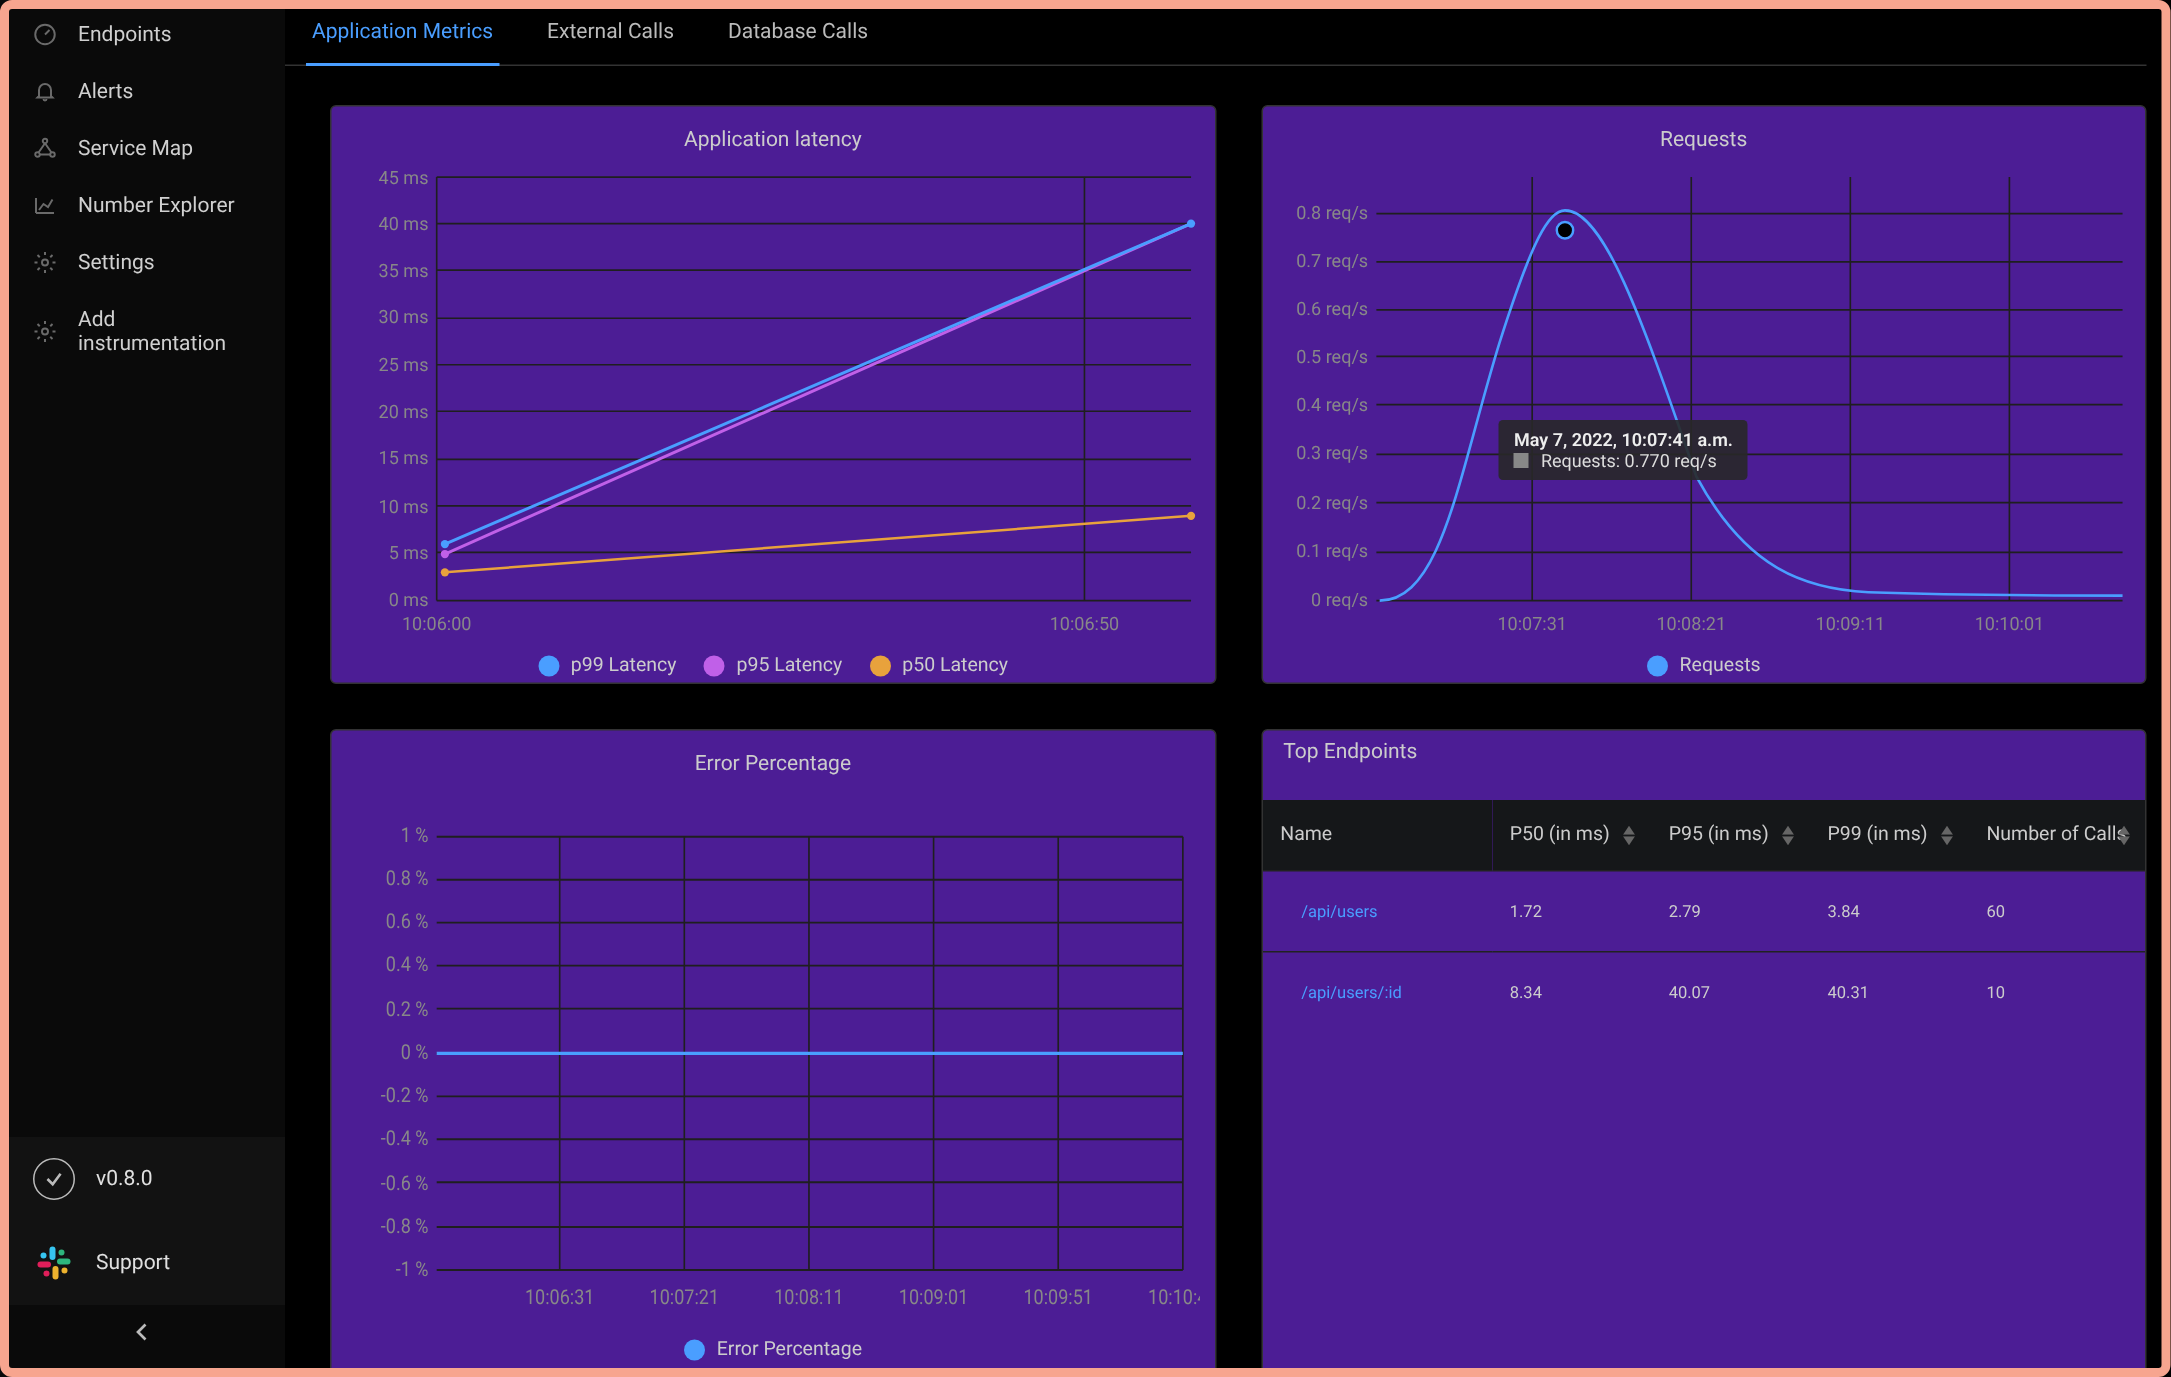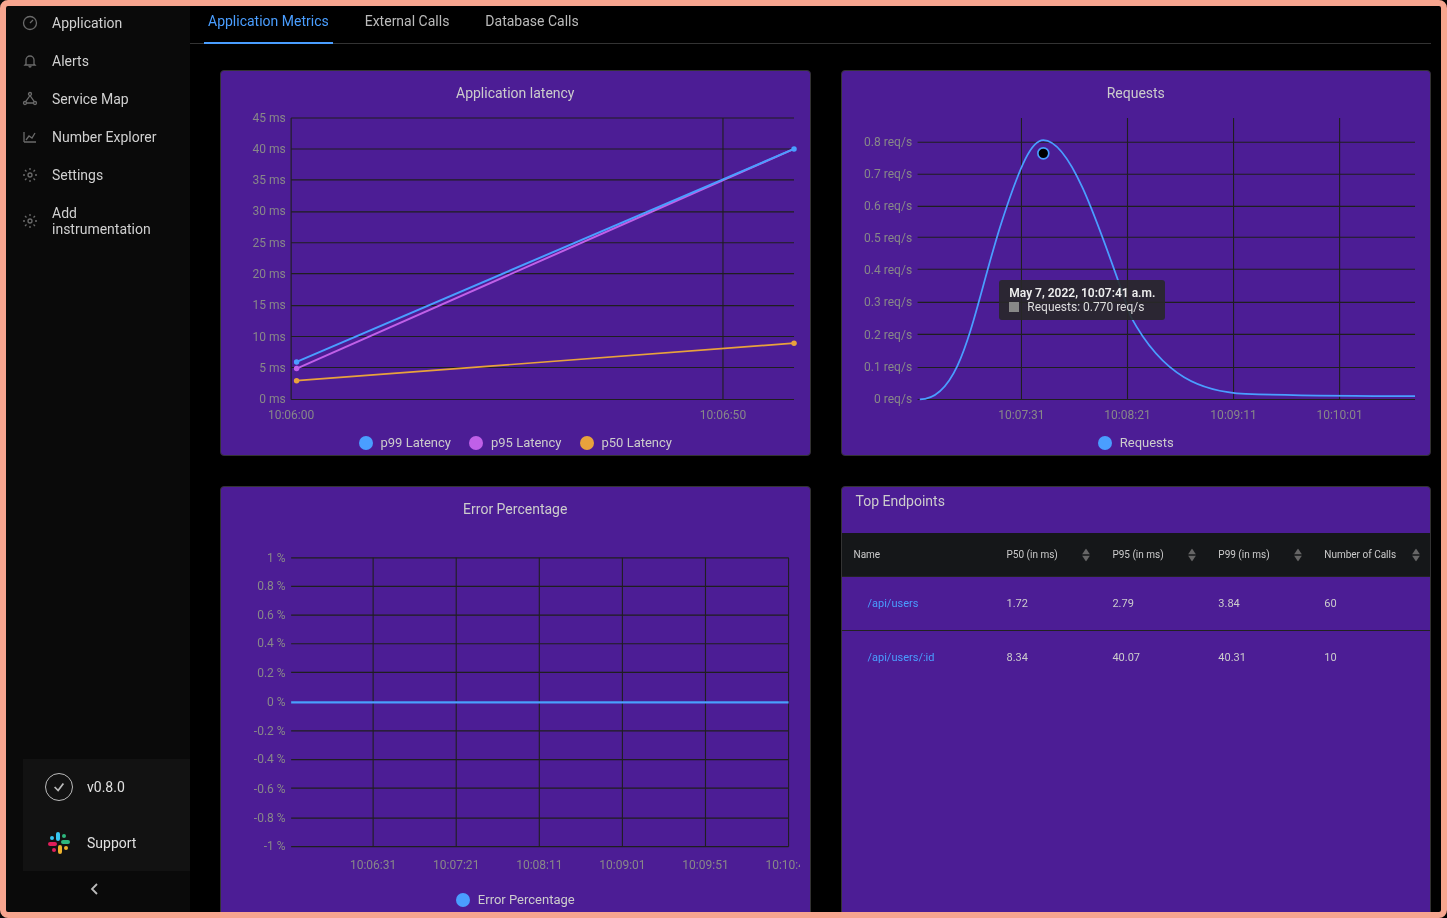--- a/index.html
+++ b/index.html
@@ -5,21 +5,21 @@
   * { box-sizing: border-box; margin: 0; padding: 0; }
   html, body { width: 1447px; height: 918px; background: #000; color: #e0e0e0; font-family: -apple-system, BlinkMacSystemFont, "Segoe UI", Roboto, sans-serif; font-size: 14px; overflow: hidden; }
   .app-border { position: absolute; inset: 0; border: 6px solid #f7a58f; border-radius: 8px; pointer-events: none; z-index: 1000; }
   .app { display: flex; height: 100%; }
   .sidebar { width: 190px; background: #0a0a0a; display: flex; flex-direction: column; }
   .nav { flex: 1; padding-top: 4px; }
   .nav-item { display: flex; align-items: center; gap: 14px; padding: 11px 22px; color: #d0d0d0; cursor: pointer; font-size: 14px; }
   .nav-icon { width: 16px; height: 16px; display: inline-flex; align-items: center; justify-content: center; opacity: 0.6; }
   .nav-icon svg { width: 16px; height: 16px; stroke: #aaa; fill: none; stroke-width: 1.3; }
   .sidebar-bottom { }
-  .version-row, .support-row { display: flex; align-items: center; gap: 14px; padding: 14px 22px; background: #121212; cursor: pointer; margin-left: 23px; }
+  .version-row, .support-row { display: flex; align-items: center; gap: 14px; padding: 14px 22px; background: #121212; cursor: pointer; }
   .version-circle { width: 28px; height: 28px; border: 1.5px solid #bbb; border-radius: 50%; display: flex; align-items: center; justify-content: center; }
   .version-circle svg { width: 14px; height: 14px; stroke: #bbb; stroke-width: 2; fill: none; }
   .slack-icon { width: 28px; height: 28px; }
   .collapse-row { text-align: center; padding: 10px 0 18px; }
   .collapse-row svg { width: 16px; height: 16px; stroke: #bbb; fill: none; stroke-width: 1.8; }
 
   .main { flex: 1; background: #000; display: flex; flex-direction: column; }
   .tabs { display: flex; gap: 28px; padding: 0 14px; border-bottom: 1px solid #333; margin: 0 16px 0 0; }
   .tab { padding: 13px 4px 14px; color: #bbb; cursor: pointer; position: relative; }
   .tab.active { color: #4a9eff; text-align: center; }
@@ -36,41 +36,41 @@
   .legend { display: flex; justify-content: center; gap: 18px; padding: 8px 0 2px; font-size: 13px; color: #ccc; }
   .legend-item { display: flex; align-items: center; gap: 8px; }
   .legend-dot { width: 14px; height: 14px; border-radius: 50%; }
 
   .tooltip-box { position: absolute; background: rgba(40,40,40,0.9); border-radius: 3px; padding: 6px 10px; font-size: 12px; color: #ddd; }
   .tooltip-series { display: flex; align-items: center; gap: 8px; }
   .tooltip-swatch { width: 10px; height: 10px; background: #888; }
 
   .endpoints .panel-title { text-align: left; padding: 6px 14px 18px; color: #ccc; }
   .ep-table { width: 100%; border-collapse: collapse; }
-  .ep-table th { background: #151719; text-align: left; font-weight: 400; color: #ccc; padding: 16px 12px; font-size: 10px; position: relative; }
+  .ep-table th { background: #151719; text-align: left; font-weight: 400; color: #ccc; padding: 16px 12px; font-size: 13px; position: relative; }
   .ep-table th .sort { position: absolute; right: 10px; top: 50%; transform: translateY(-50%); display: flex; flex-direction: column; gap: 1px; }
   .ep-table th .sort svg { width: 8px; height: 6px; fill: #666; }
   .ep-table td { padding: 20px 12px; color: #ccc; font-size: 11px; border-top: 1px solid #222; }
   .ep-table td.link { color: #4a9eff; }
   .ep-table td.link span { padding-left: 14px; }
 </style>
 </head>
 <body>
 
 <div class="app">
   <aside class="sidebar">
     <nav class="nav">
       <div class="nav-item">
         <span class="nav-icon">
             <svg viewBox="0 0 16 16">
               <circle cx="8" cy="8" r="6.5"></circle>
               <path d="M8 8 L11 5"></path>
             </svg>
           </span>
-        <span>Application</span>
+        <span>Endpoints</span>
       </div>
       <div class="nav-item">
         <span class="nav-icon">
             <svg viewBox="0 0 16 16">
               <path d="M4 11 V7 a4 4 0 0 1 8 0 V11 l1 1 H3 Z"></path>
               <path d="M7 13 a1 1 0 0 0 2 0"></path>
             </svg>
           </span>
         <span>Alerts</span>
       </div>

